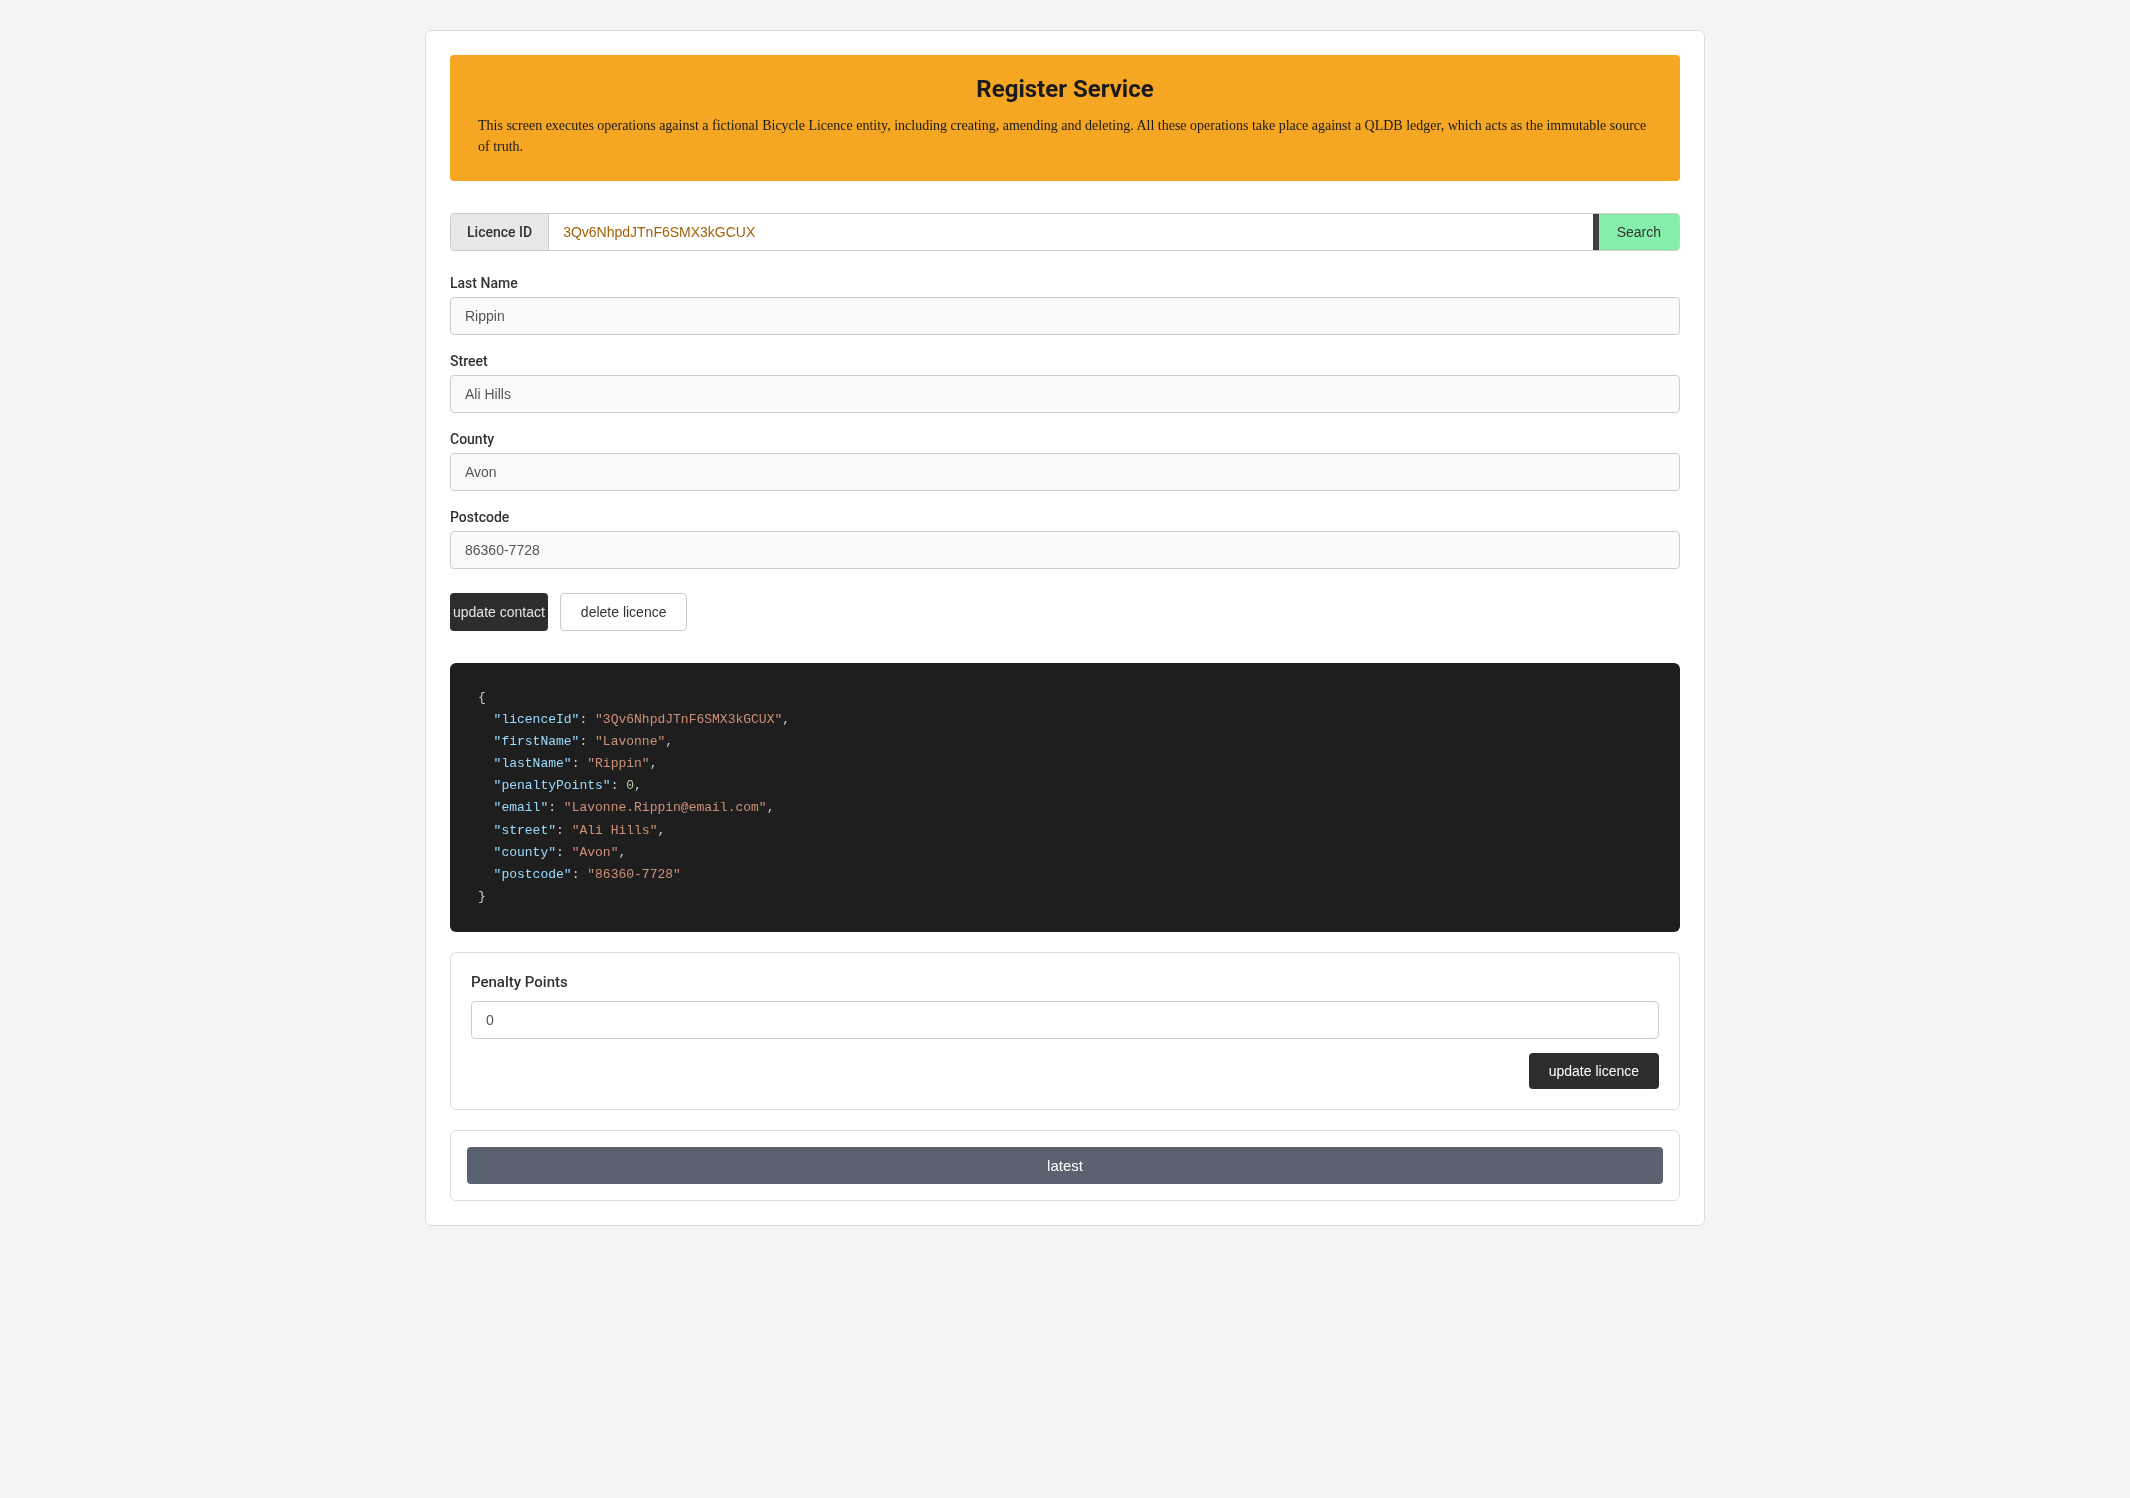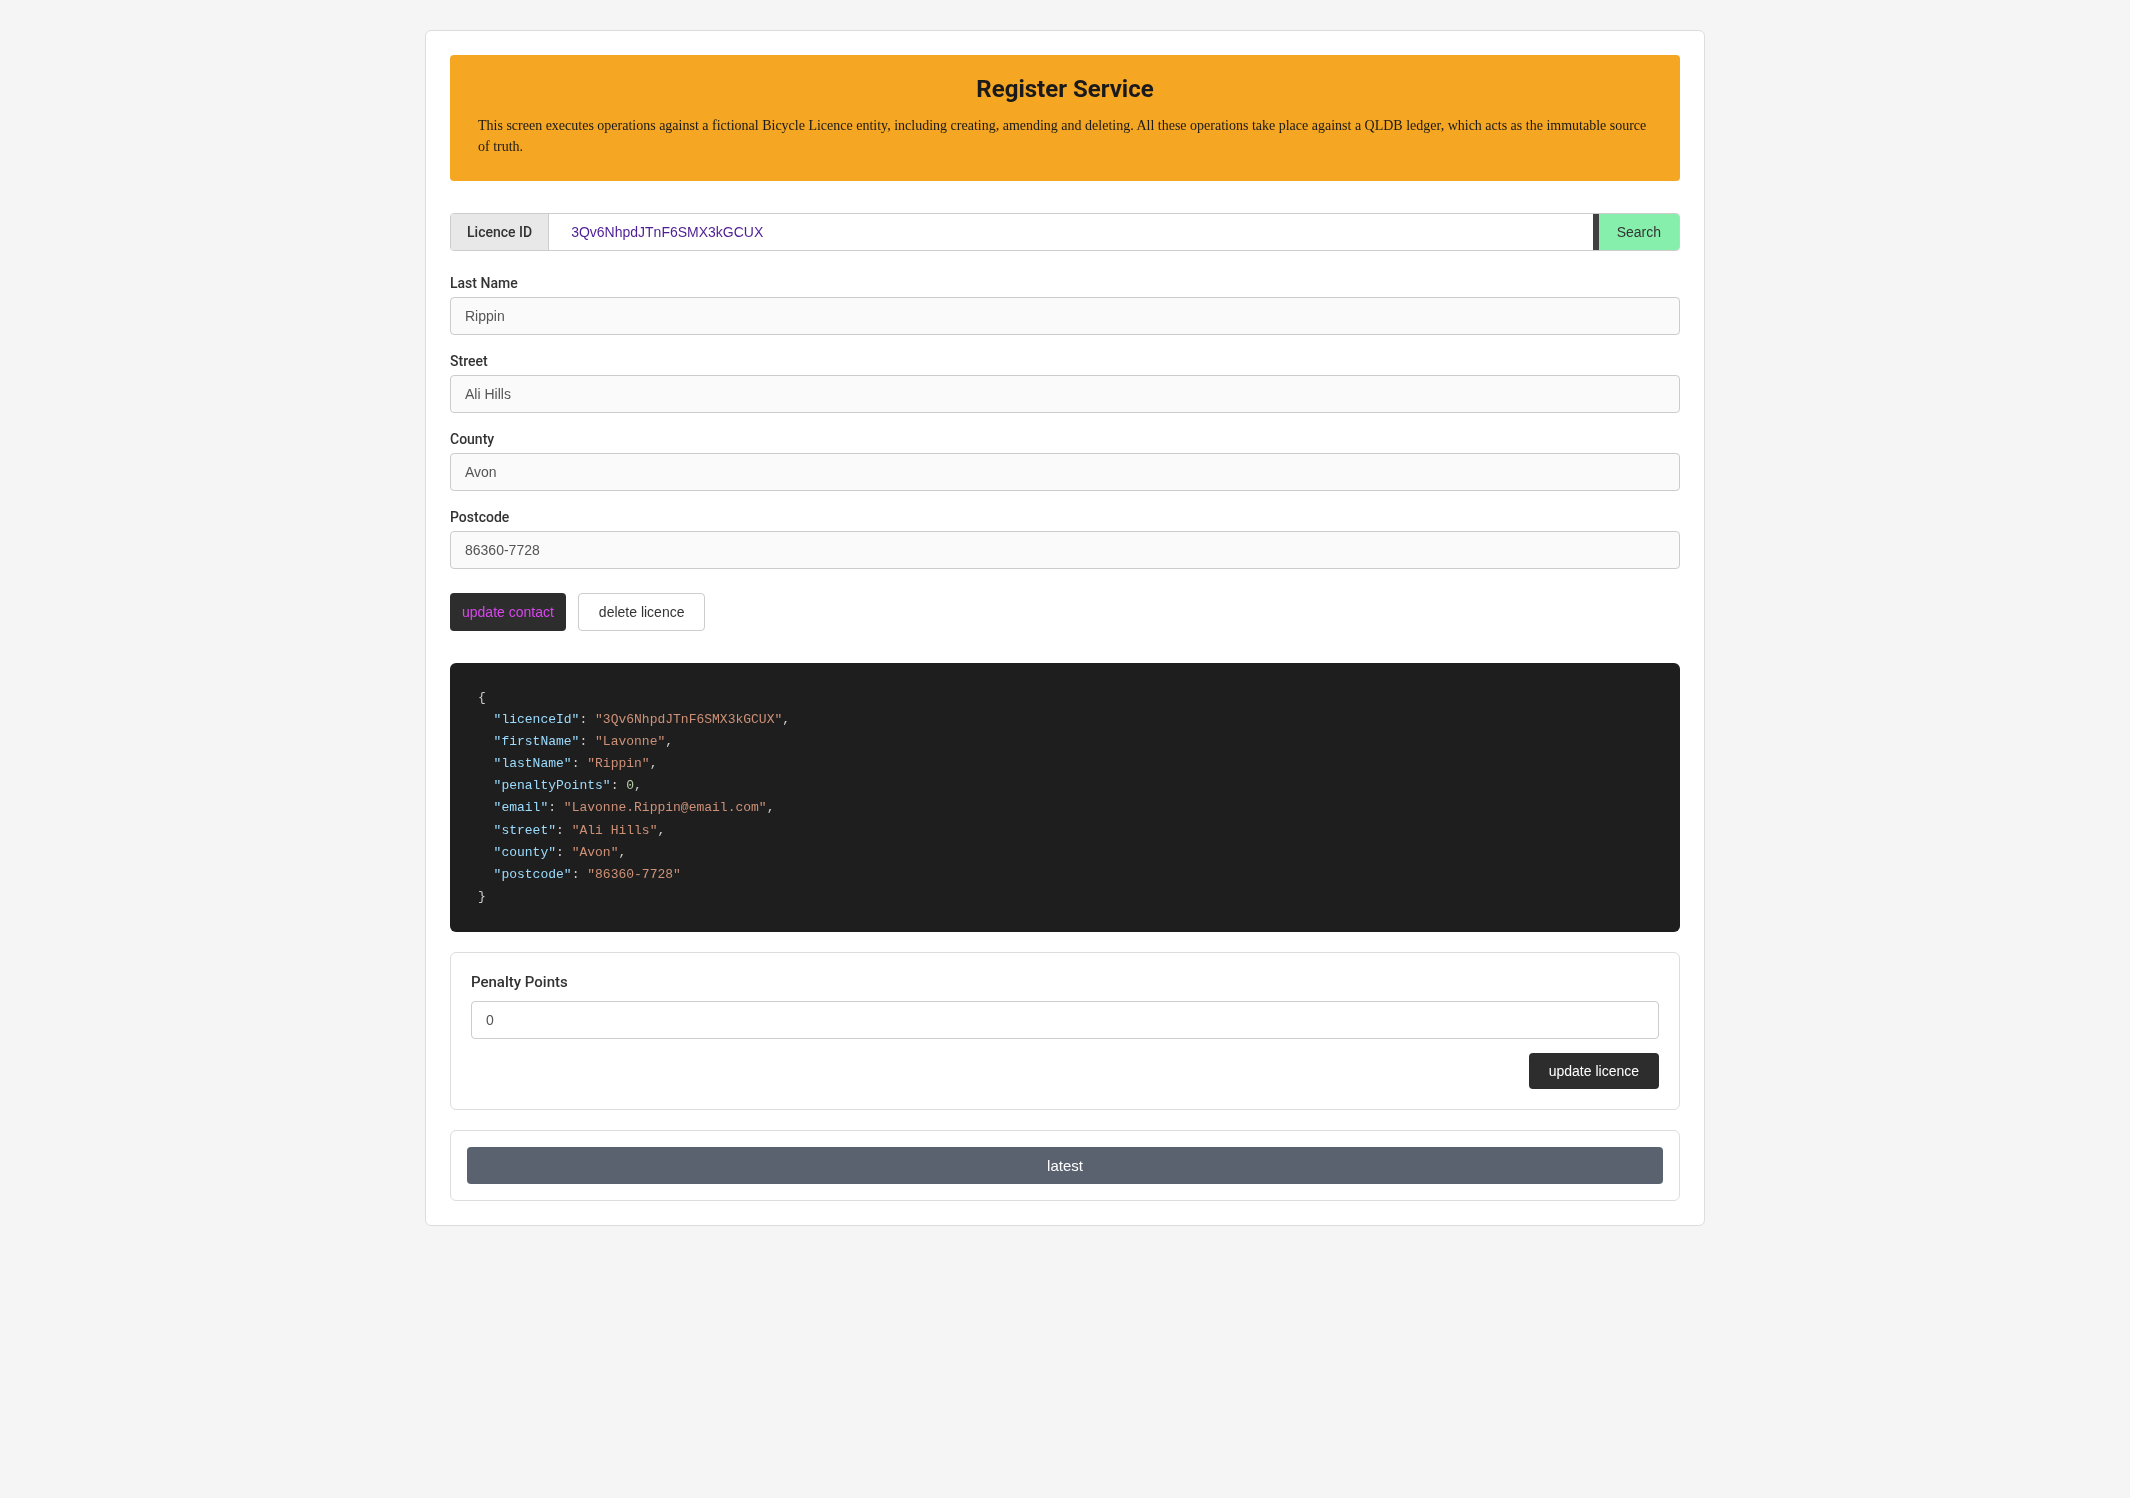--- a/index.html
+++ b/index.html
@@ -66,22 +66,21 @@
       align-items: center;
       border-right: 1px solid #ccc;
       white-space: nowrap;
     }
     .licence-id-input {
       flex: 1;
       border: none;
       outline: none;
       padding: 10px 14px;
       font-size: 14px;
-      color: #4c1d95;
-      margin-left: 8px;
+      color: #a16207;
     }
     .search-btn {
       background: #86efac;
       border: none;
       border-left: 6px solid #404040;
       padding: 10px 18px;
       font-size: 14px;
       cursor: pointer;
       color: #333;
     }
@@ -107,24 +106,24 @@
       outline: none;
     }
 
     .btn-row {
       display: flex;
       gap: 12px;
       margin-top: 24px;
     }
     .btn-dark {
       background: #2d2d2d;
-      color: #d946ef;
-      border: none;
-      border-radius: 4px;
-      padding: 10px 12px;
+      color: #e5e5e5;
+      border: none;
+      border-radius: 4px;
+      padding: 10px 3px;
       font-size: 14px;
       cursor: pointer;
     }
     .btn-outline {
       background: #fff;
       color: #333;
       border: 1px solid #ccc;
       border-radius: 4px;
       padding: 10px 20px;
       font-size: 14px;

